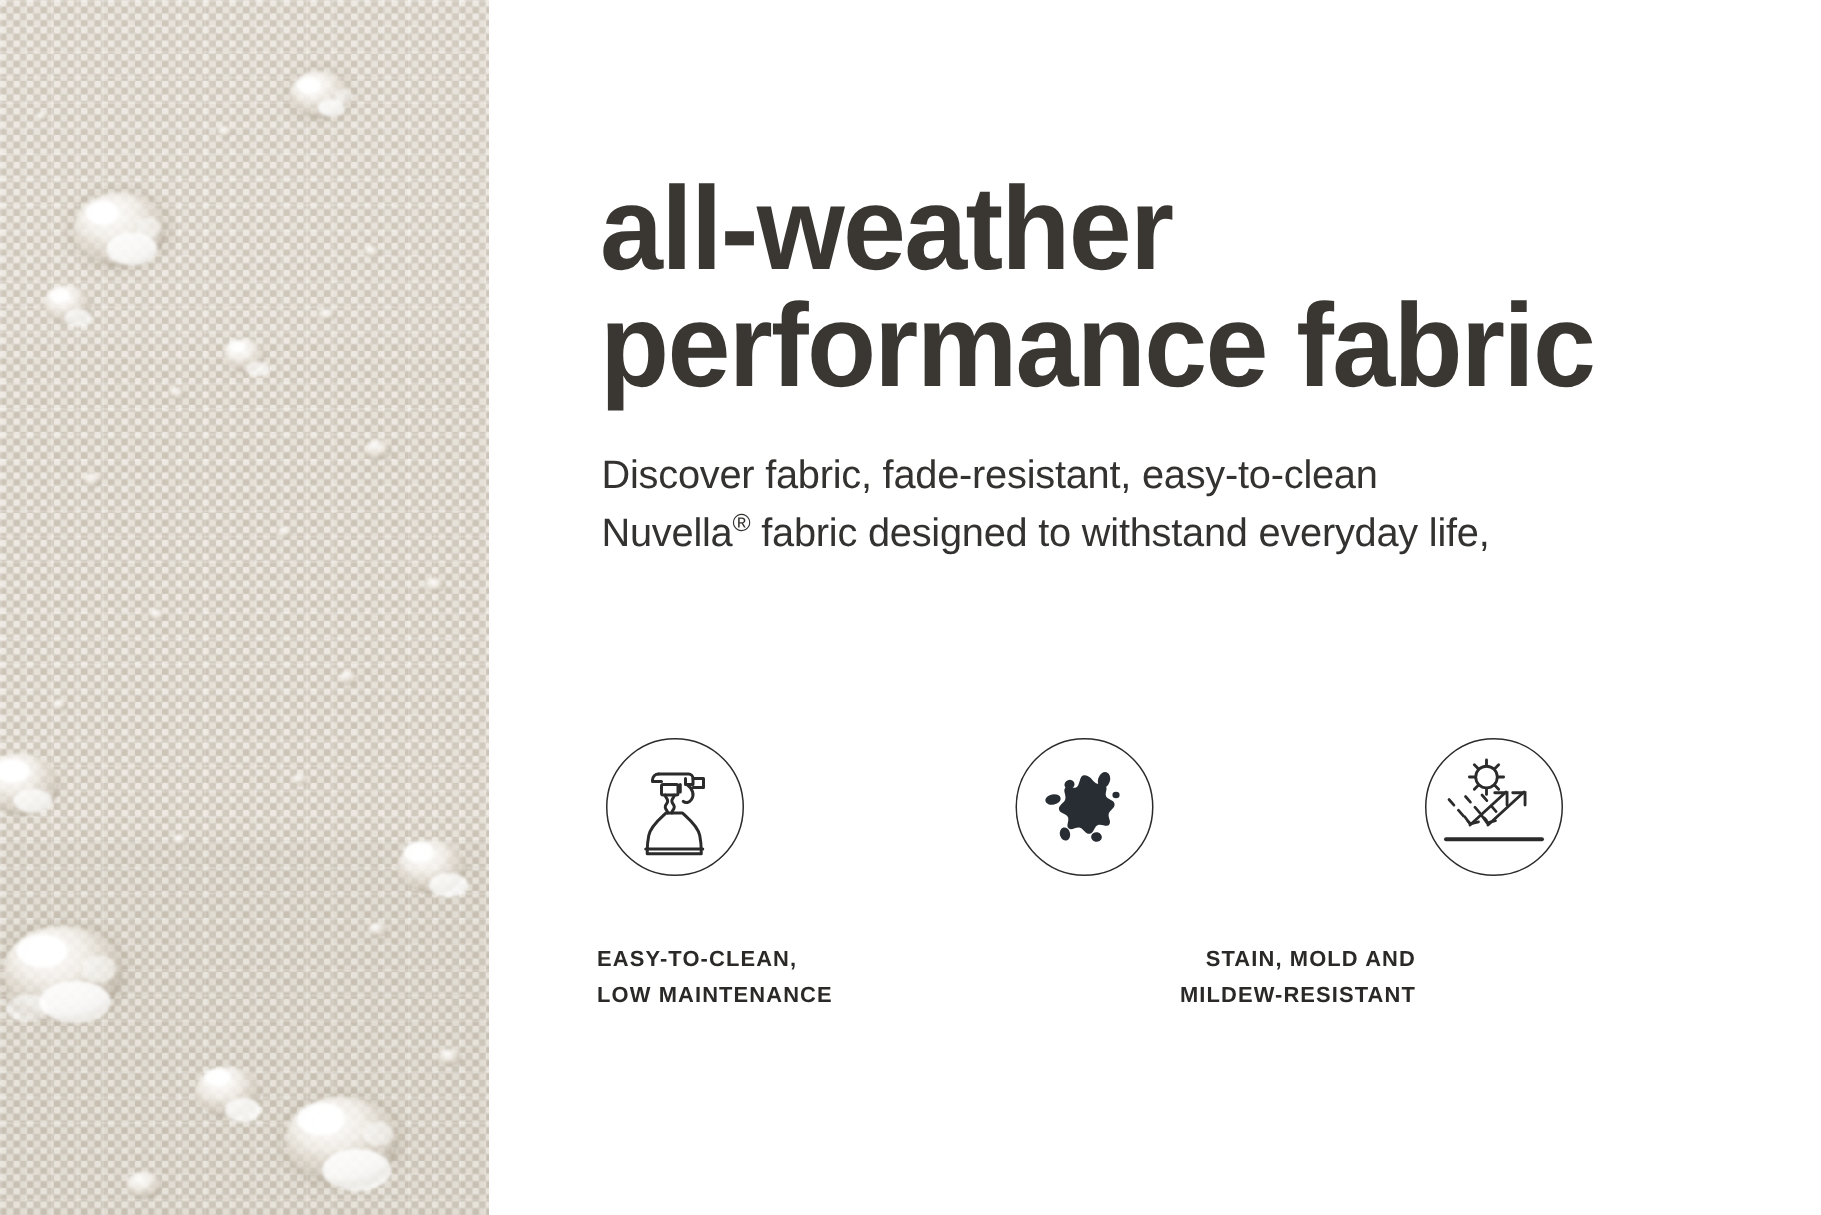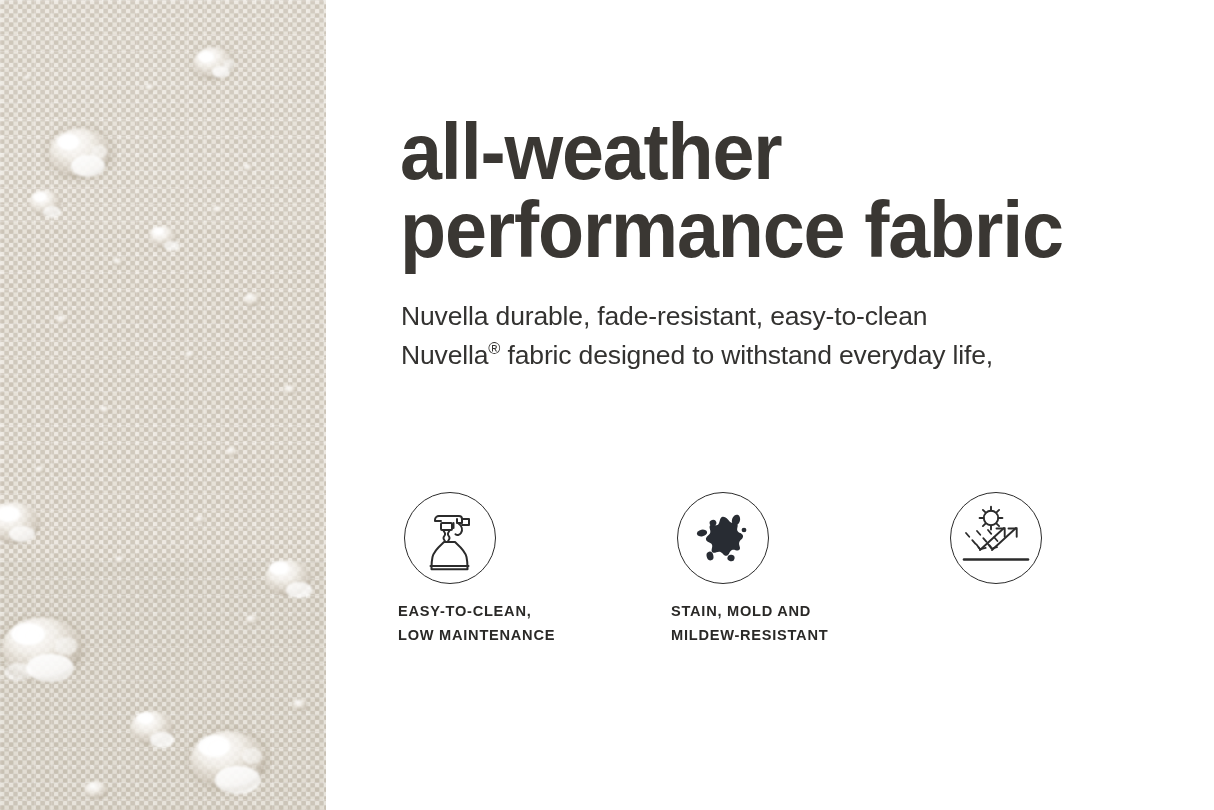--- a/index.html
+++ b/index.html
@@ -69,36 +69,36 @@
   
   .features {
     position:absolute;
     left:72px; top:492px;
     width:800px;
     display:flex;
     align-items:flex-start;
   }
   .feature { position:relative; }
   .feature.f0 { width:273px; }
-  .feature.f1 { width:273px; }
+  .feature.f1 { width:273px;text-align:right; }
   .feature.f2 { width:254px; }
 
   .icon-circle {
     width:92px; height:92px;
     border:1.6px solid #2b2b2b;
     border-radius:50%;
     display:flex;
     align-items:center;
     justify-content:center;
     margin-left:6px;
   }
   .icon-circle svg { display:block; }
 
   .feature-caption {
-    margin-top:16px;
+    margin-top:45px;
     color:#2a2927;
     font-family:"Liberation Sans Narrow","Liberation Sans",sans-serif;
     font-size:14.6px;
     font-weight:bold;
     letter-spacing:0.75px;
     line-height:1.62;
     white-space:pre-line;
   }
 </style>
 </head>
@@ -223,21 +223,21 @@
       </g>
     </svg>
   </div>
 
   <div class="content">
 
     <h1 class="headline">all-weather
 performance fabric</h1>
 
     <div class="subcopy">
-      <span>Nuvella durable, fade-resistant, easy-to-clean</span><br>
+      <span>Discover fabric, fade-resistant, easy-to-clean</span><br>
       <span>Nuvella</span><span class="reg">®</span><span> fabric designed to withstand everyday life,</span><br>
     </div>
 
     <div class="features">
 
       <div class="feature f0">
         <div class="icon-circle">
           <span>
             <svg width="64" height="68" viewBox="0 0 64 68" fill="none" stroke="#2b2b2b" stroke-width="2" stroke-linejoin="round" stroke-linecap="round">
 

